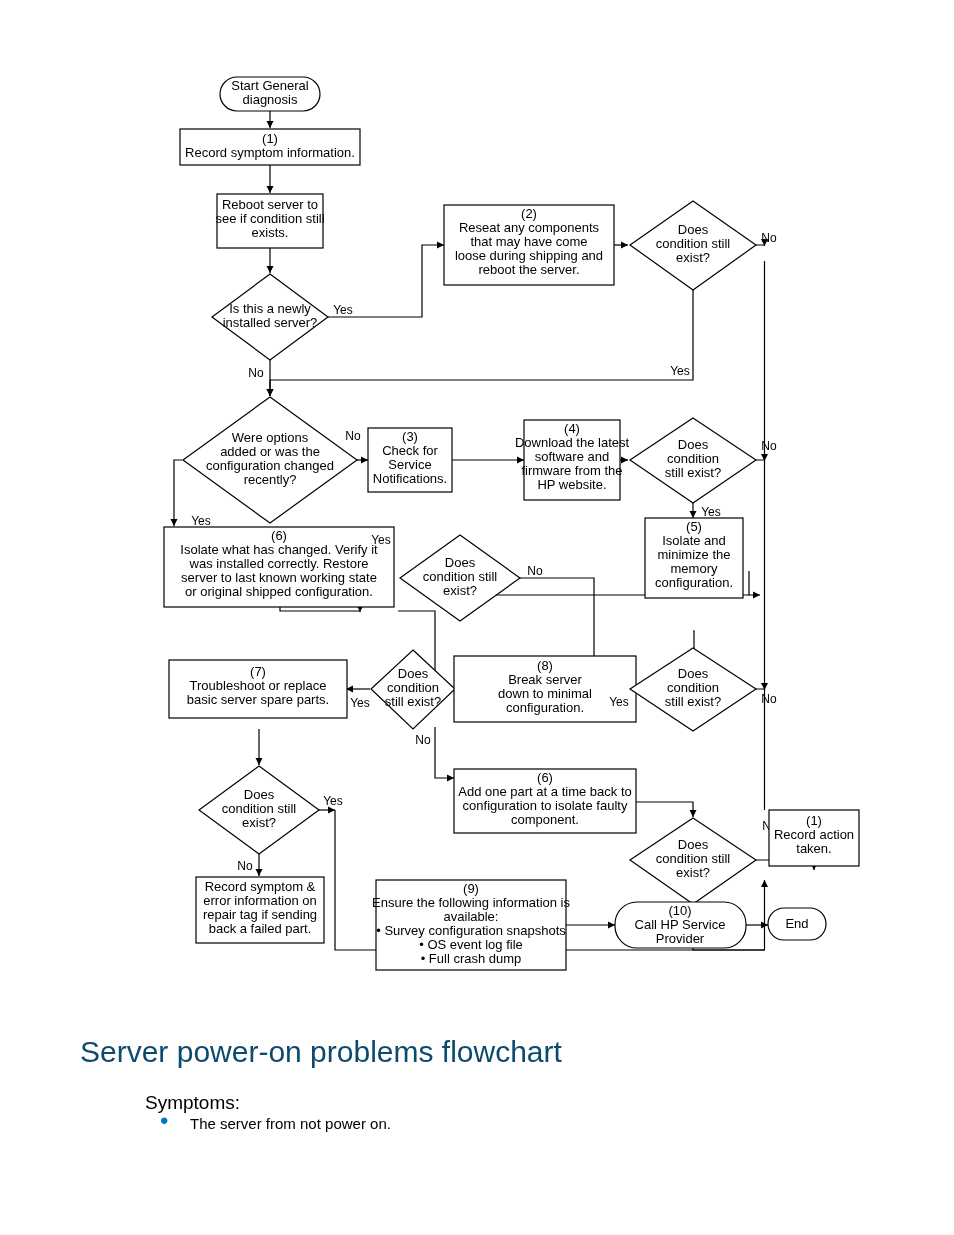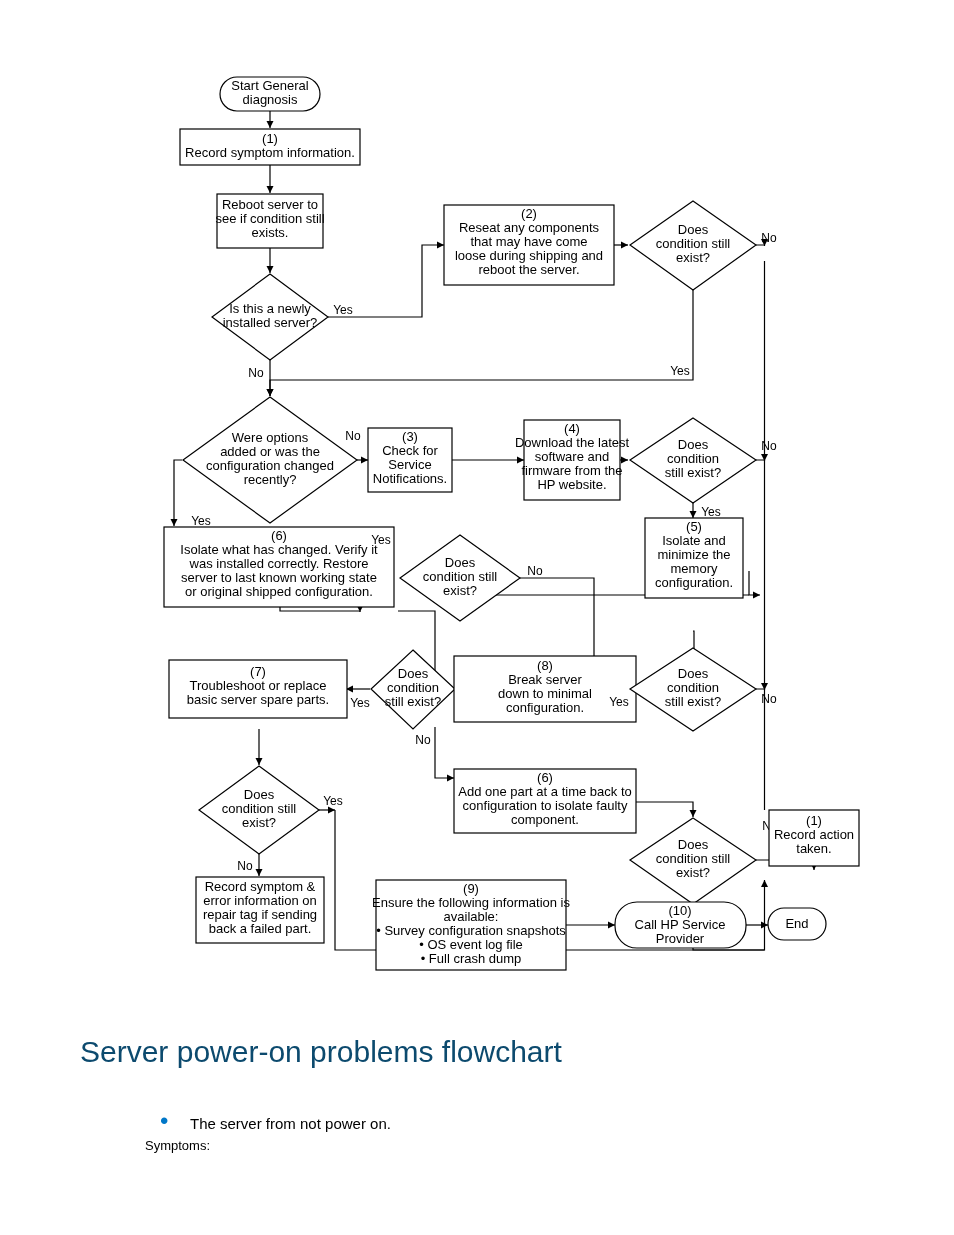--- a/index.html
+++ b/index.html
@@ -20,22 +20,22 @@
     left: 80px;
     top: 1035px;
     font-size: 30px;
     color: #0c4a6e;
     font-family: "Segoe UI Light", "Helvetica Neue", Arial, sans-serif;
     font-weight: 300;
   }
   .symptoms-label {
     position: absolute;
     left: 145px;
-    top: 1138px;
-    font-size: 13px;
+    top: 1092px;
+    font-size: 19px;
   }
   .bullet-list {
     position: absolute;
     left: 160px;
     top: 1115px;
     list-style: none;
     padding: 0;
     margin: 0;
     font-size: 15px;
   }

